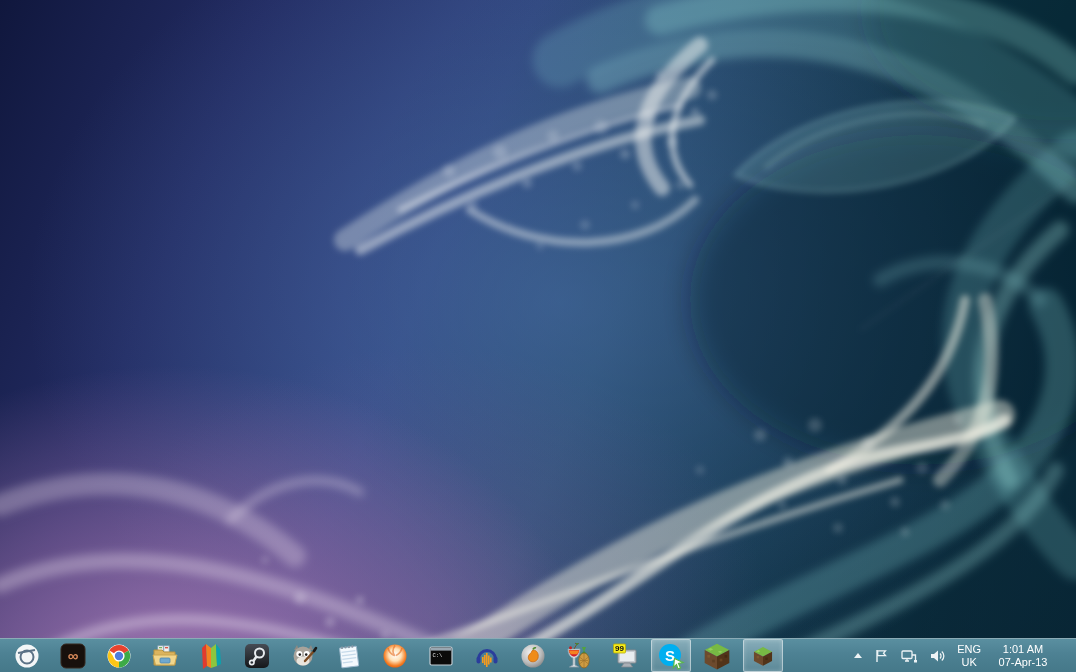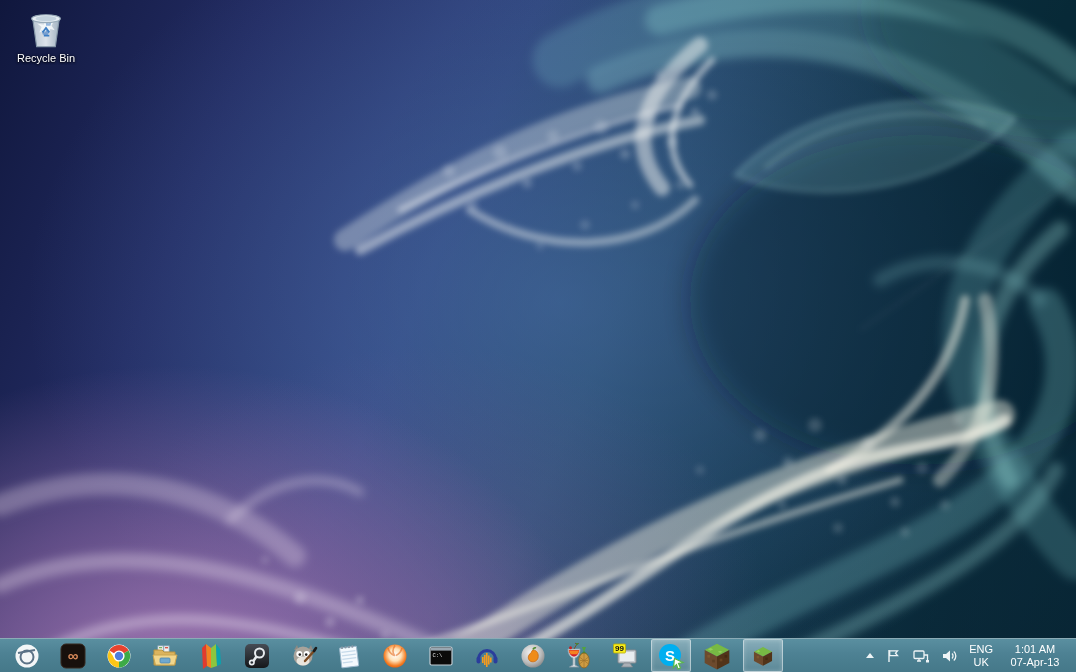--- a/index.html
+++ b/index.html
@@ -29,21 +29,21 @@
     box-sizing:border-box;display:flex;align-items:center;justify-content:space-between;}
   .tb-left{display:flex;align-items:center;height:100%;padding-left:4px;}
   .tb-item{width:46px;height:33px;display:flex;align-items:center;justify-content:center;
     cursor:pointer;position:relative;box-sizing:border-box;}
   .tb-item.running{width:40px;margin:0 3px;border:1px solid rgba(255,255,255,.5);
     border-radius:2px;background:linear-gradient(rgba(255,255,255,.28),rgba(255,255,255,.12));
     box-shadow:inset 0 0 4px rgba(255,255,255,.25);}
   .tb-item.small-slot{width:40px;}
 
   
-  .tray{display:flex;align-items:center;height:100%;padding-right:10px;gap:11px;color:#eef4f6;}
+  .tray{display:flex;align-items:center;height:100%;padding-right:22px;gap:11px;color:#eef4f6;}
   .tray-btn{display:flex;align-items:center;justify-content:center;cursor:pointer;height:100%;}
   .tray-text{display:flex;flex-direction:column;align-items:center;justify-content:center;
     font-size:11px;line-height:13px;color:#fff;cursor:pointer;}
   .tray-clock{align-items:center;min-width:62px;}
   .chev{width:0;height:0;border-left:4px solid transparent;border-right:4px solid transparent;
     border-bottom:5px solid #eef4f6;}
 </style>
 </head>
 <body>
 
@@ -139,39 +139,20 @@
       <circle cx="700" cy="470" r="4" opacity=".18"></circle>
       <circle cx="300" cy="598" r="6" opacity=".22"></circle>
         <circle cx="330" cy="622" r="5" opacity=".25"></circle>
       <circle cx="360" cy="600" r="4" opacity=".27"></circle>
         <circle cx="318" cy="645" r="5" opacity=".20"></circle>
       <circle cx="385" cy="635" r="4" opacity=".22"></circle>
         <circle cx="265" cy="560" r="4" opacity=".18"></circle>
     </g>
   </svg>
 
-  <div class="desktop-icon">
-    <svg width="44" height="44" viewBox="0 0 40 40">
-      <defs>
-        <linearGradient id="binG" x1="0" y1="0" x2="1" y2="0">
-          <stop offset="0" stop-color="#c7d4de"></stop>
-            <stop offset=".5" stop-color="#eef4f8"></stop>
-            <stop offset="1" stop-color="#aebfcc"></stop>
-        </linearGradient>
-      </defs>
-      <path d="M8 12 L32 12 L28.5 37 L11.5 37 Z" fill="url(#binG)" stroke="#8fa2b0" stroke-width="1" opacity=".92"></path>
-      <path d="M12 16 l4 3 -2 5 5 -2 3 4 2 -5 4 1 -3 -4 2 -4 -5 2 -3 -3 -1 4 Z" fill="#f7fafc" opacity=".85"></path>
-      <path d="M16 22 l3 2 2 -3 2 3 -2 3 -4 -1 Z" fill="#5f8fc9" opacity=".8"></path>
-      <path d="M20 14 l2 2 3 -2 -1 4 -4 0 Z" fill="#6f9bd0" opacity=".7"></path>
-      <ellipse cx="20" cy="11.5" rx="13" ry="3.6" fill="#e6edf3" stroke="#97aab8" stroke-width="1"></ellipse>
-      <ellipse cx="20" cy="11.5" rx="9.5" ry="2.3" fill="#c3d2dd"></ellipse>
-      <path d="M17 24 l3 -4 3 4 M18 27 h5" fill="none" stroke="#3d7ec4" stroke-width="1.6"></path>
-    </svg>
-    <div class="di-label">Recycle Bin</div>
-  </div>
 
   <div class="taskbar">
     <div class="tb-left">
 
       <div class="tb-item">
         <svg width="28" height="28" viewBox="0 0 28 28">
           <circle cx="14" cy="14" r="11.5" fill="#f3f6f7"></circle>
           <circle cx="14" cy="15" r="6.5" fill="none" stroke="#5b7286" stroke-width="2"></circle>
           <path d="M5 11 L22 8" stroke="#5b7286" stroke-width="2" fill="none"></path>
         </svg>

